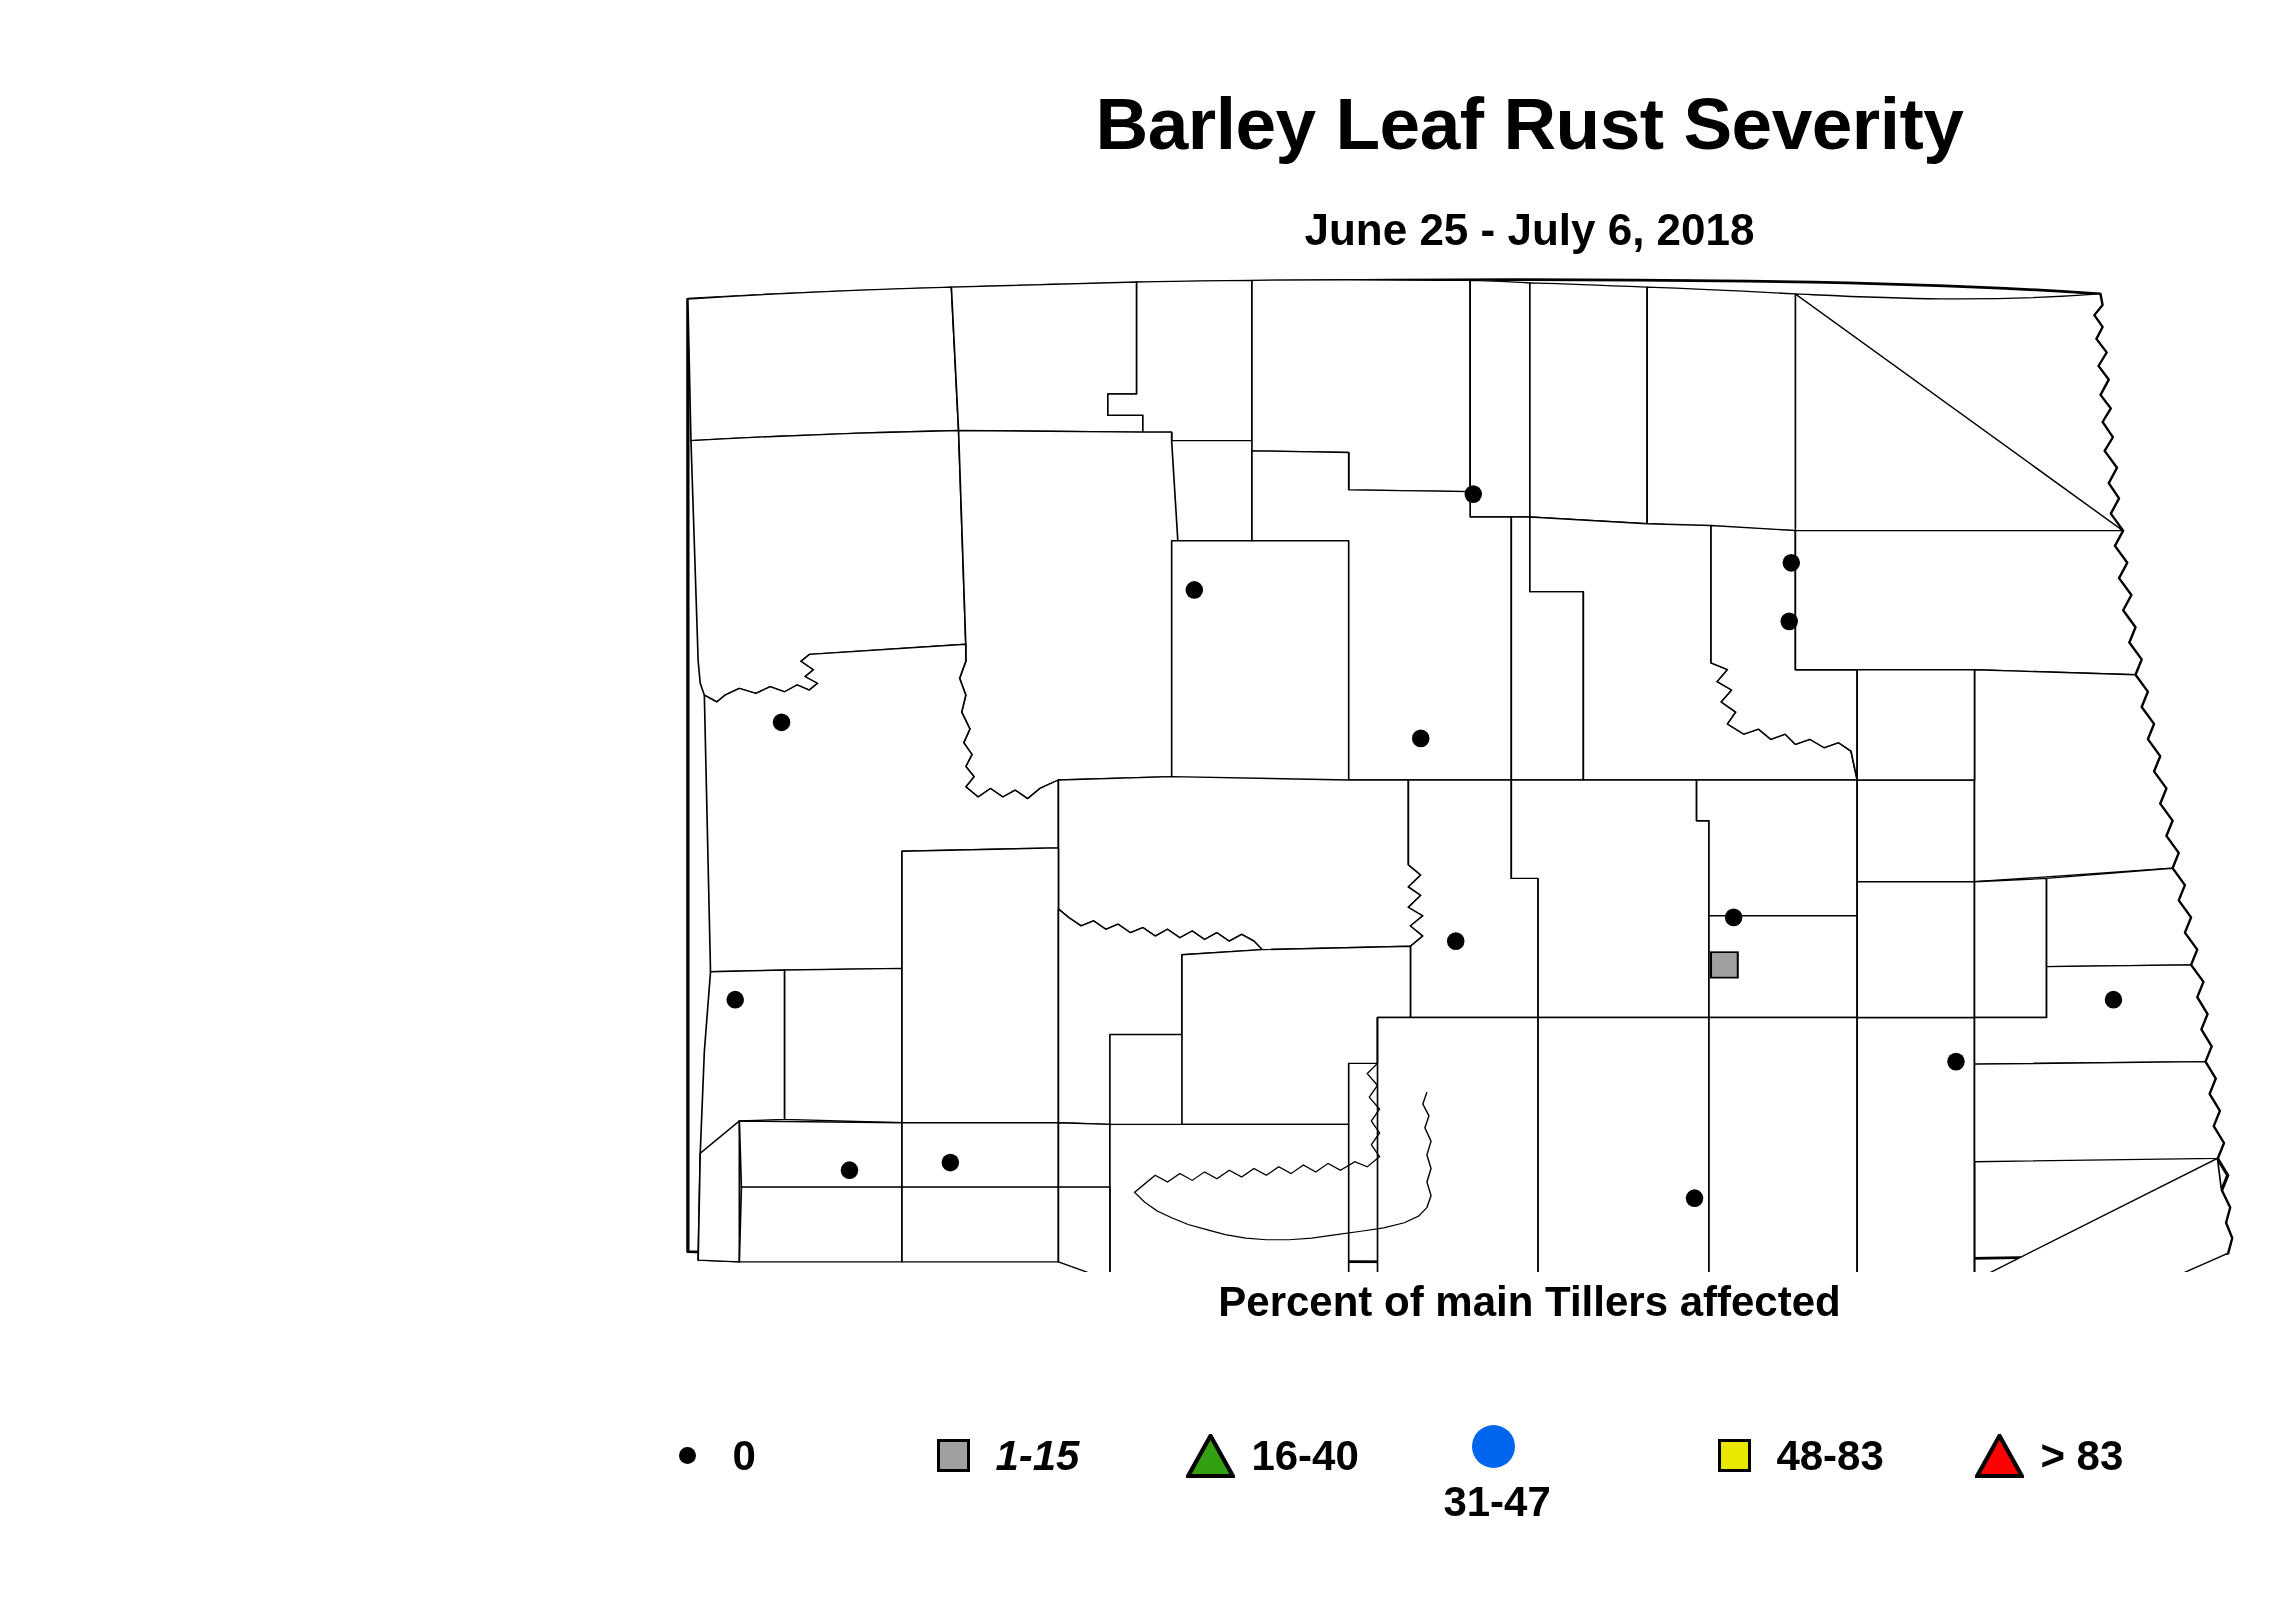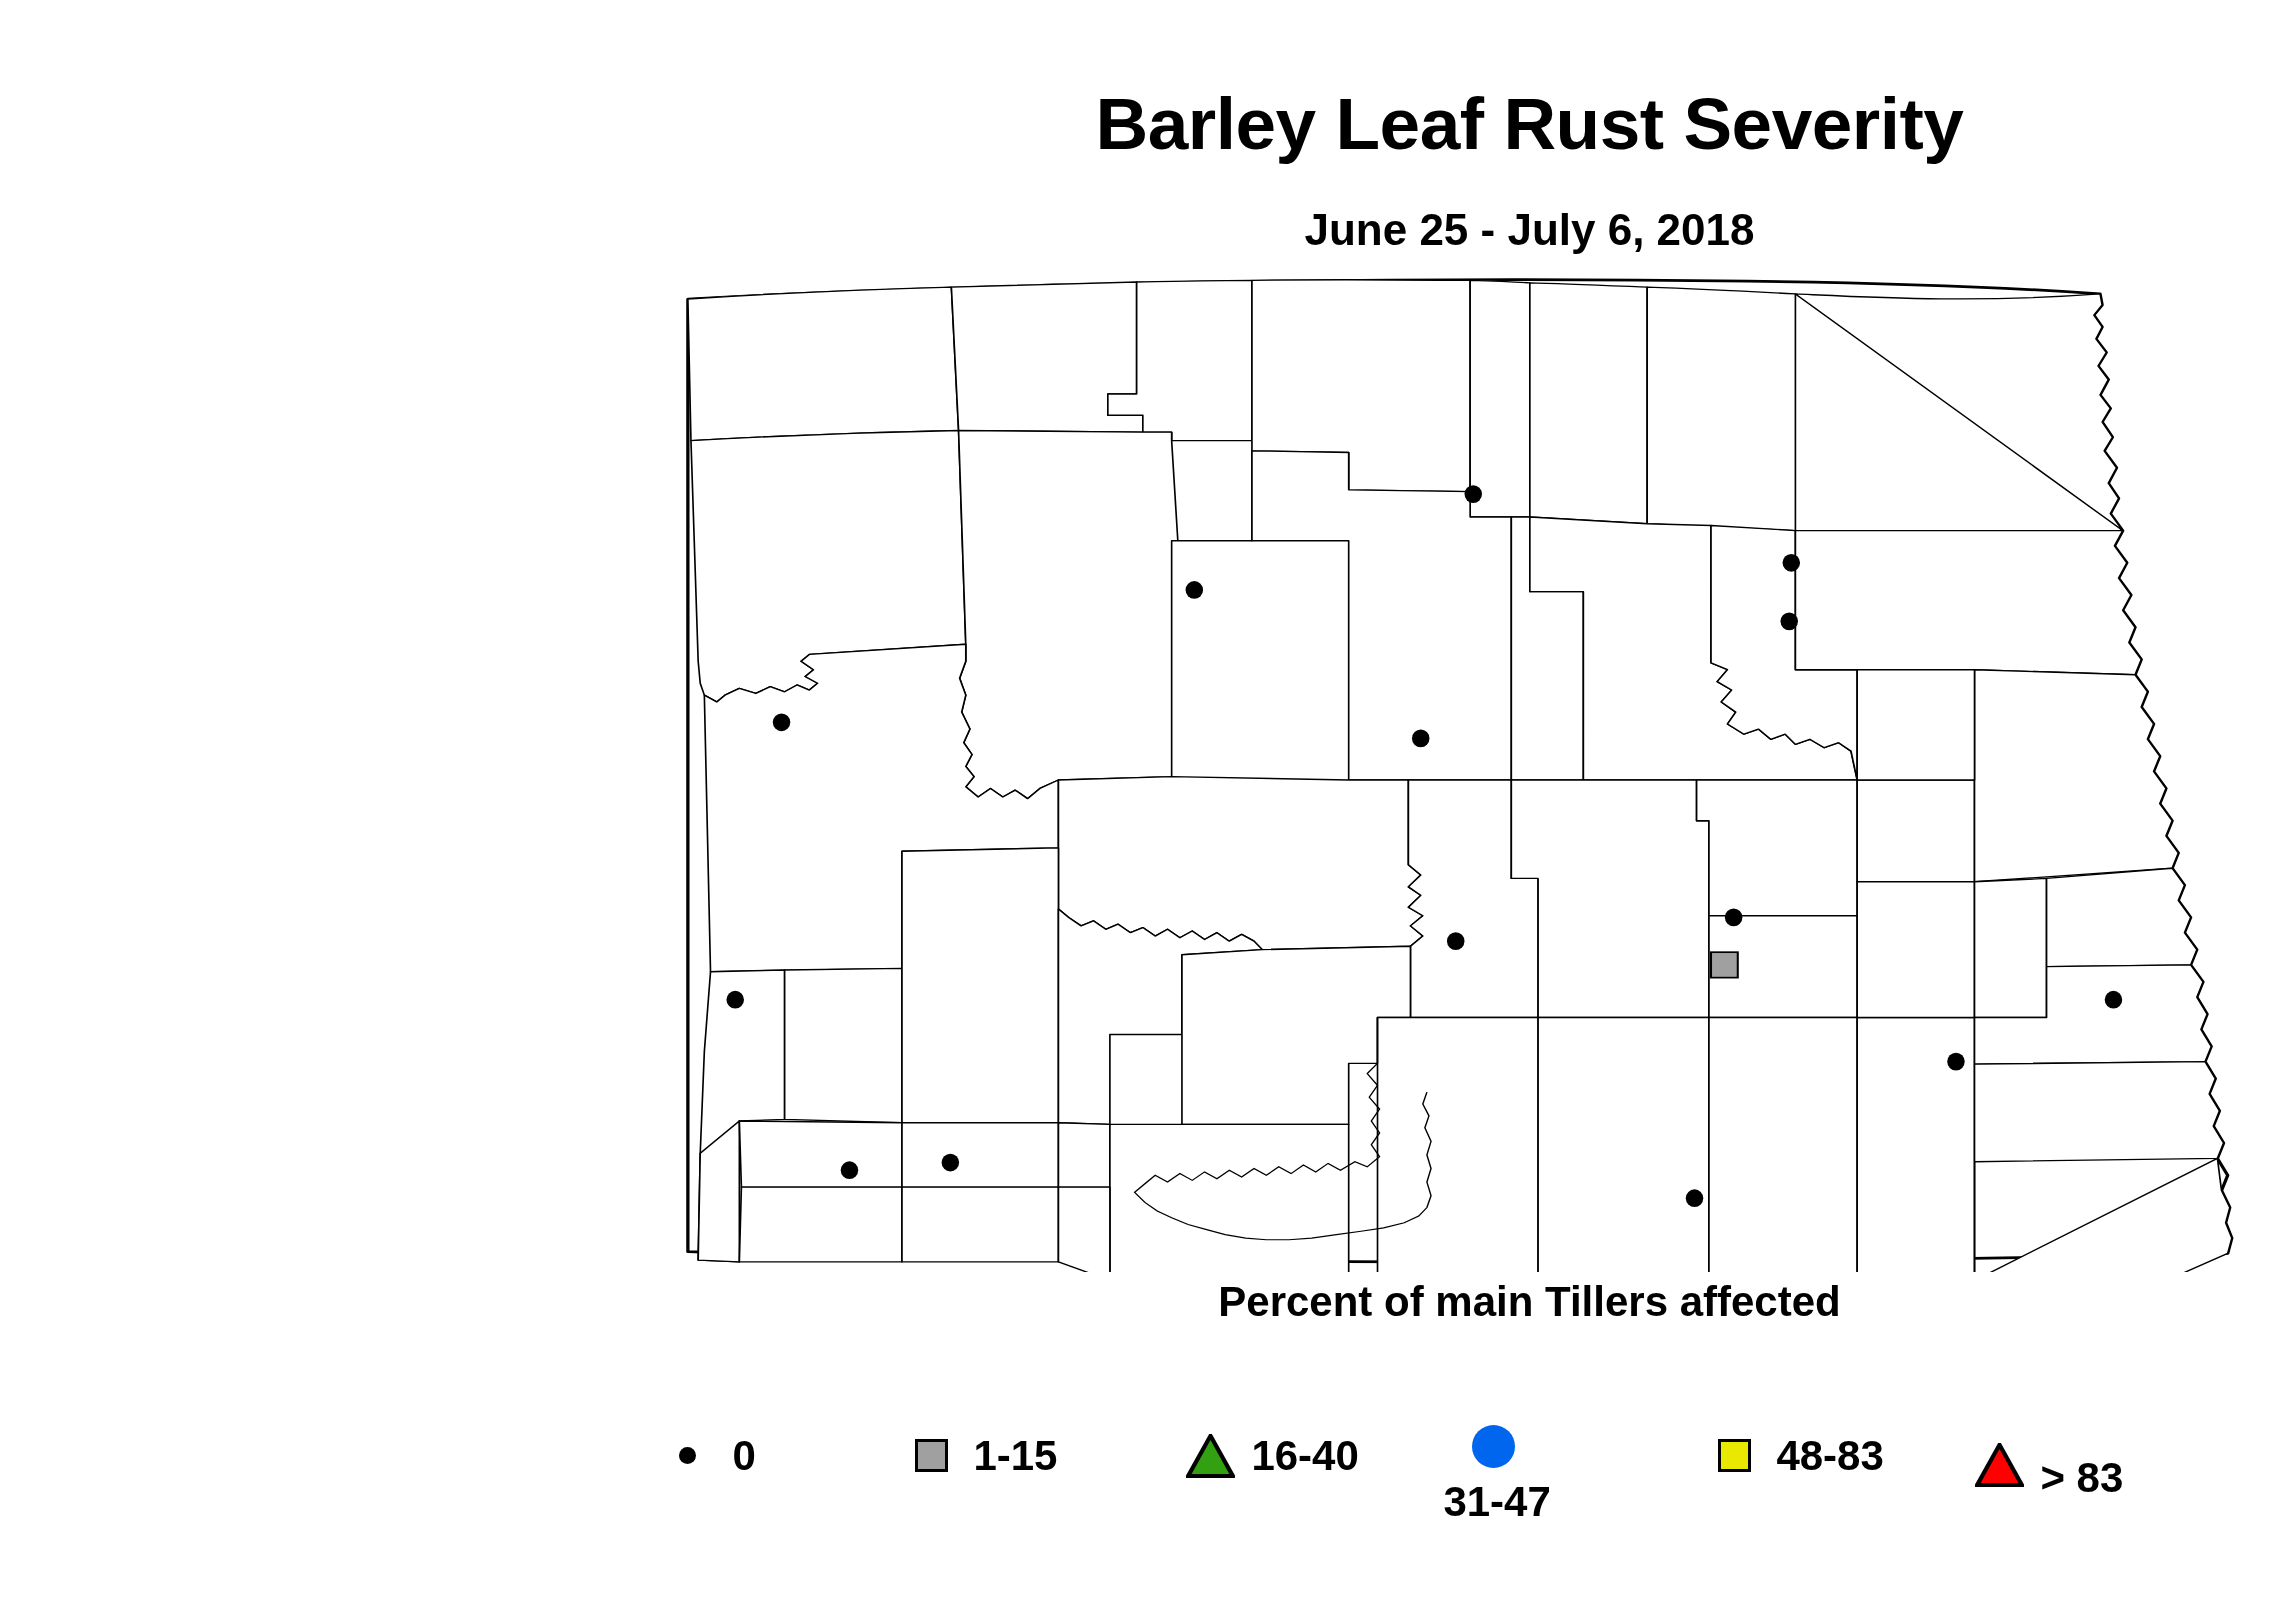--- a/index.html
+++ b/index.html
@@ -288,21 +288,21 @@
 
   <div class="axis-label">Percent of main Tillers affected</div>
 
   <div class="legend" id="legend">
       <div class="legend-item" style="left: 0px;">
         <div class="legend-sym">
           <div class="sym-dot" style="background: rgb(0, 0, 0);"></div>
         </div>
         <div class="legend-label">0</div>
       </div>
-      <div class="legend-item" style="left: 241px;">
+      <div class="legend-item" style="left: 263px; font-style: italic;">
         <div class="legend-sym">
           <div class="sym-square" style="background: rgb(160, 160, 160);"></div>
         </div>
         <div class="legend-label">1-15</div>
       </div>
       <div class="legend-item" style="left: 519px;">
         <div class="legend-sym">
           <div class="sym-tri"><svg viewBox="0 0 106 96" width="49" height="44">
               <polygon points="53,4 102,92 4,92" fill="#33A011" stroke="#000000" stroke-width="9"></polygon>
             </svg></div>
@@ -314,21 +314,21 @@
           <div class="sym-circle" style="background: rgb(0, 102, 238);"></div>
         </div>
         <div class="legend-label">31-47</div>
       </div>
       <div class="legend-item" style="left: 1044px;">
         <div class="legend-sym">
           <div class="sym-square" style="background: rgb(232, 232, 0);"></div>
         </div>
         <div class="legend-label">48-83</div>
       </div>
-      <div class="legend-item" style="left: 1308px; align-items: flex-end;">
+      <div class="legend-item" style="left: 1308px;">
         <div class="legend-sym">
           <div class="sym-tri"><svg viewBox="0 0 106 96" width="49" height="44">
               <polygon points="53,4 102,92 4,92" fill="#FF0000" stroke="#000000" stroke-width="9"></polygon>
             </svg></div>
         </div>
         <div class="legend-label">&gt; 83</div>
       </div>
     </div>
 
 </div>

